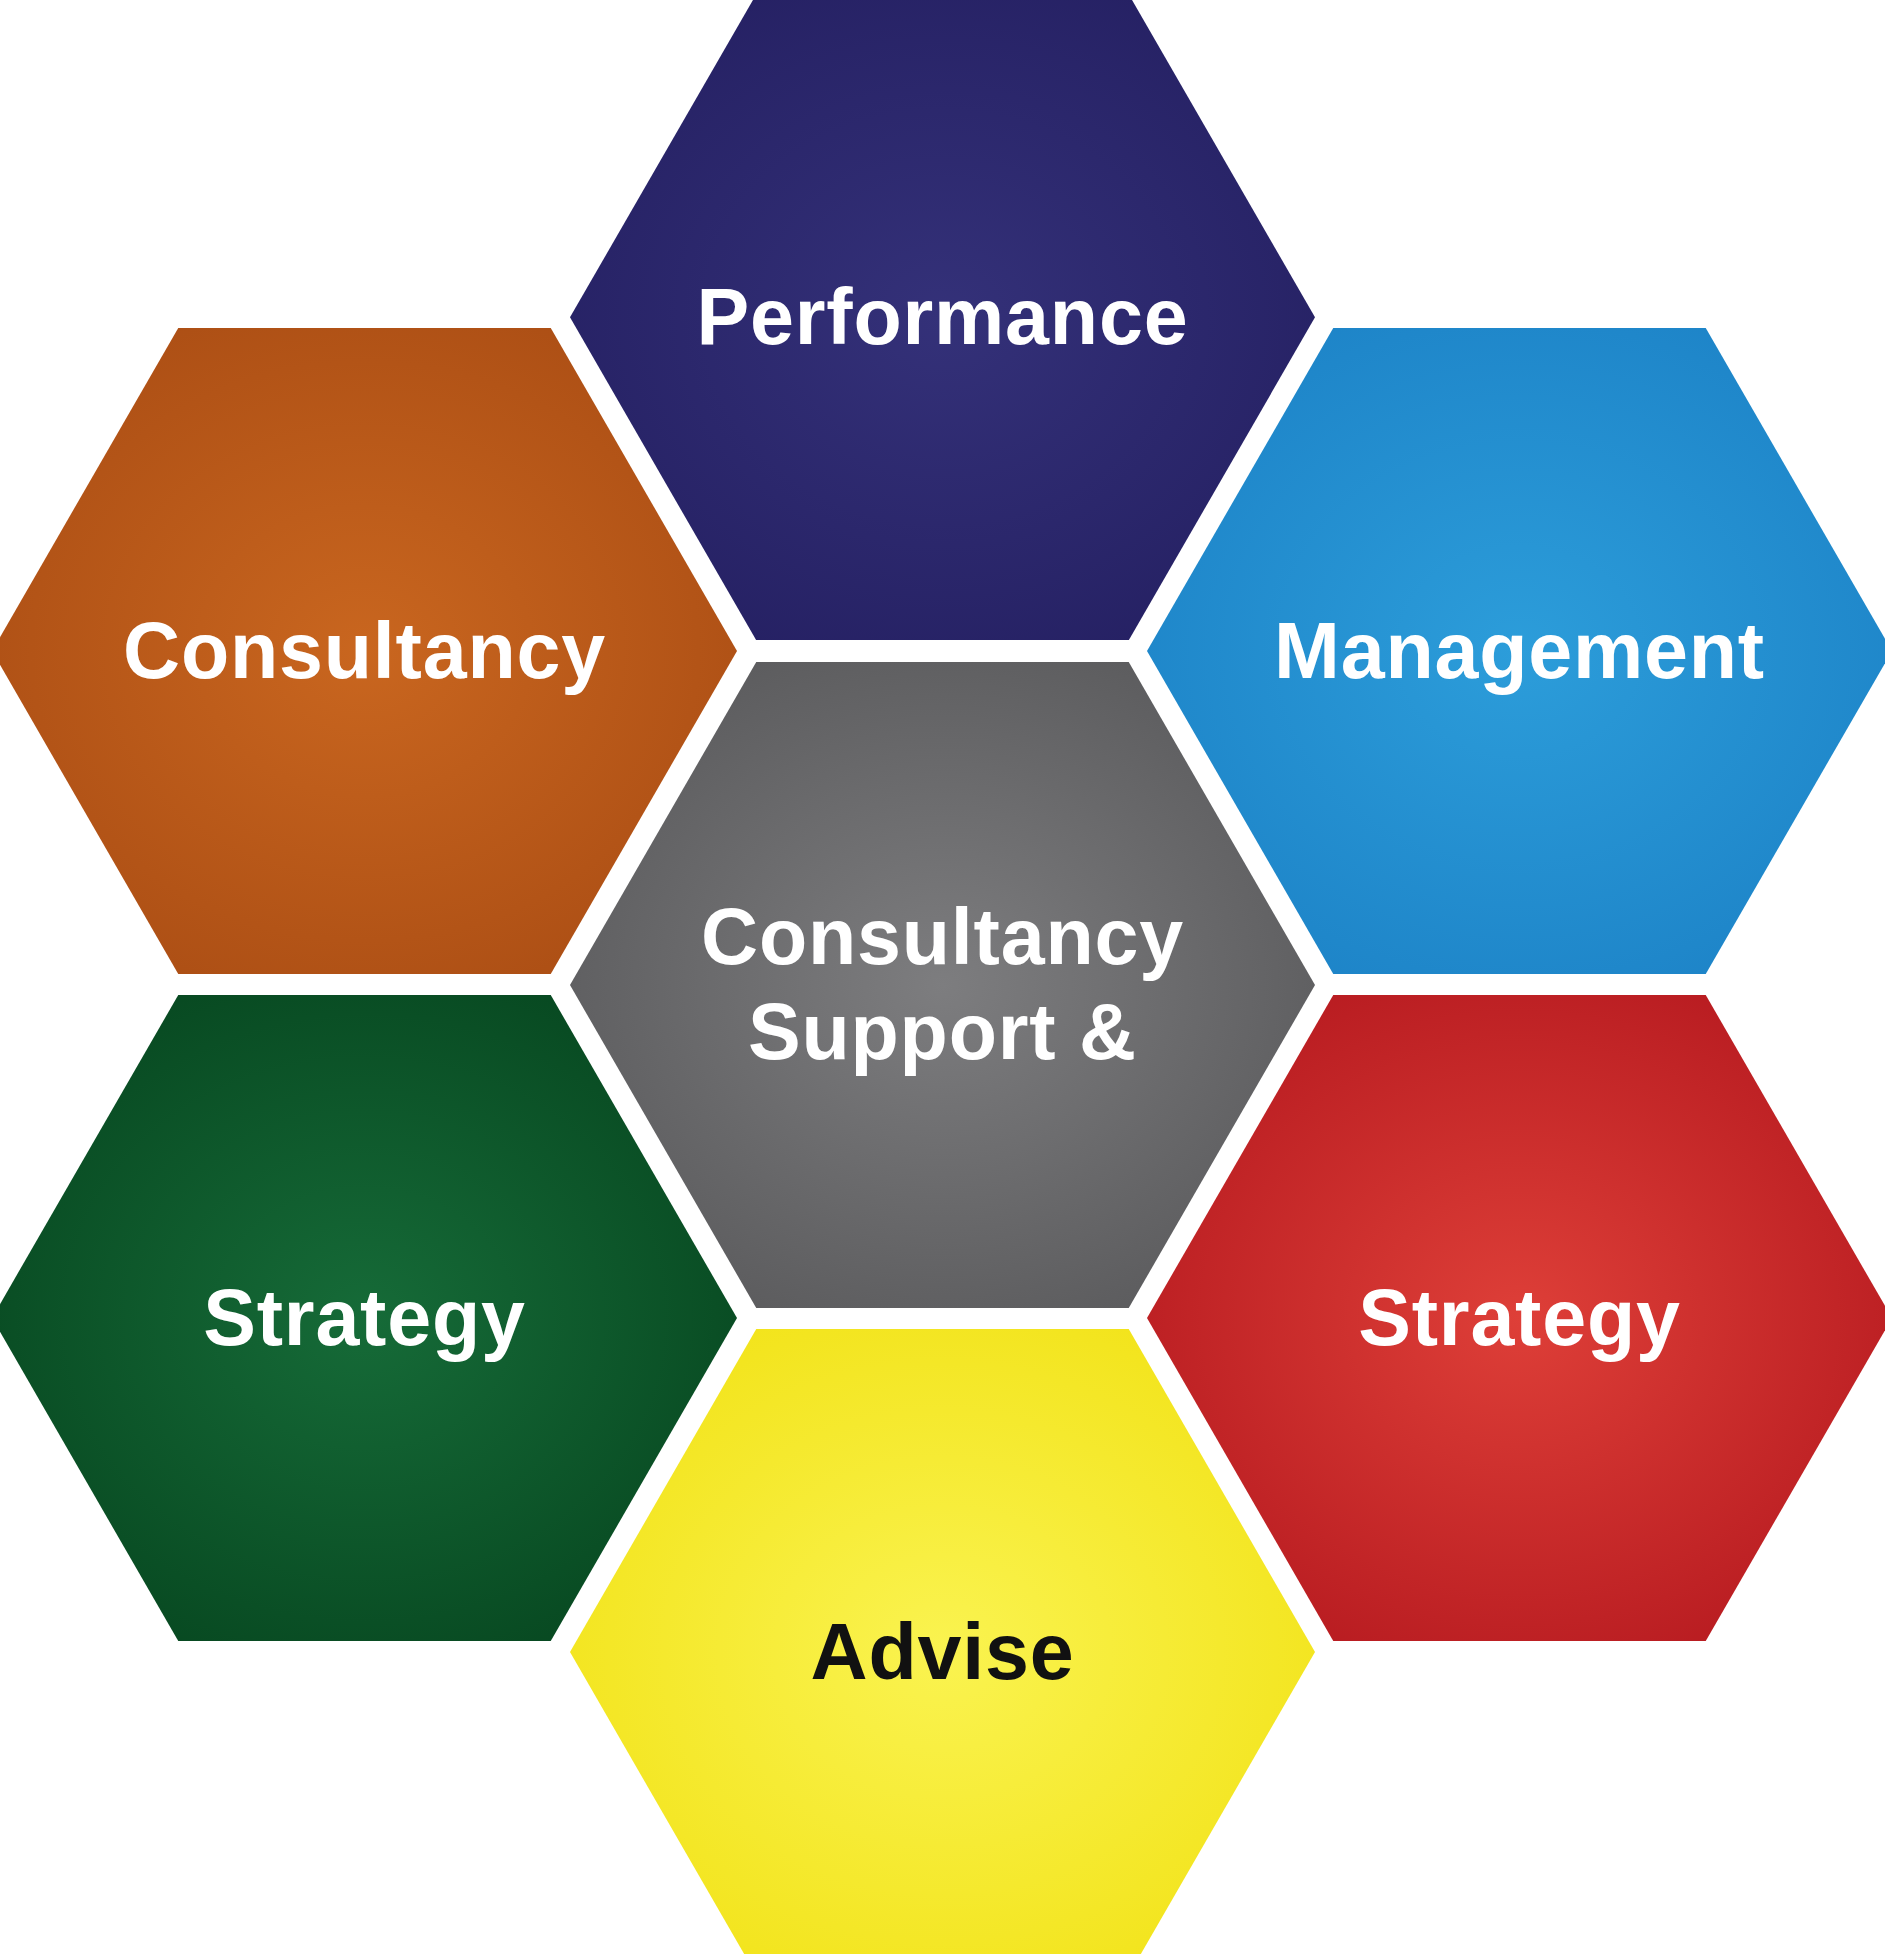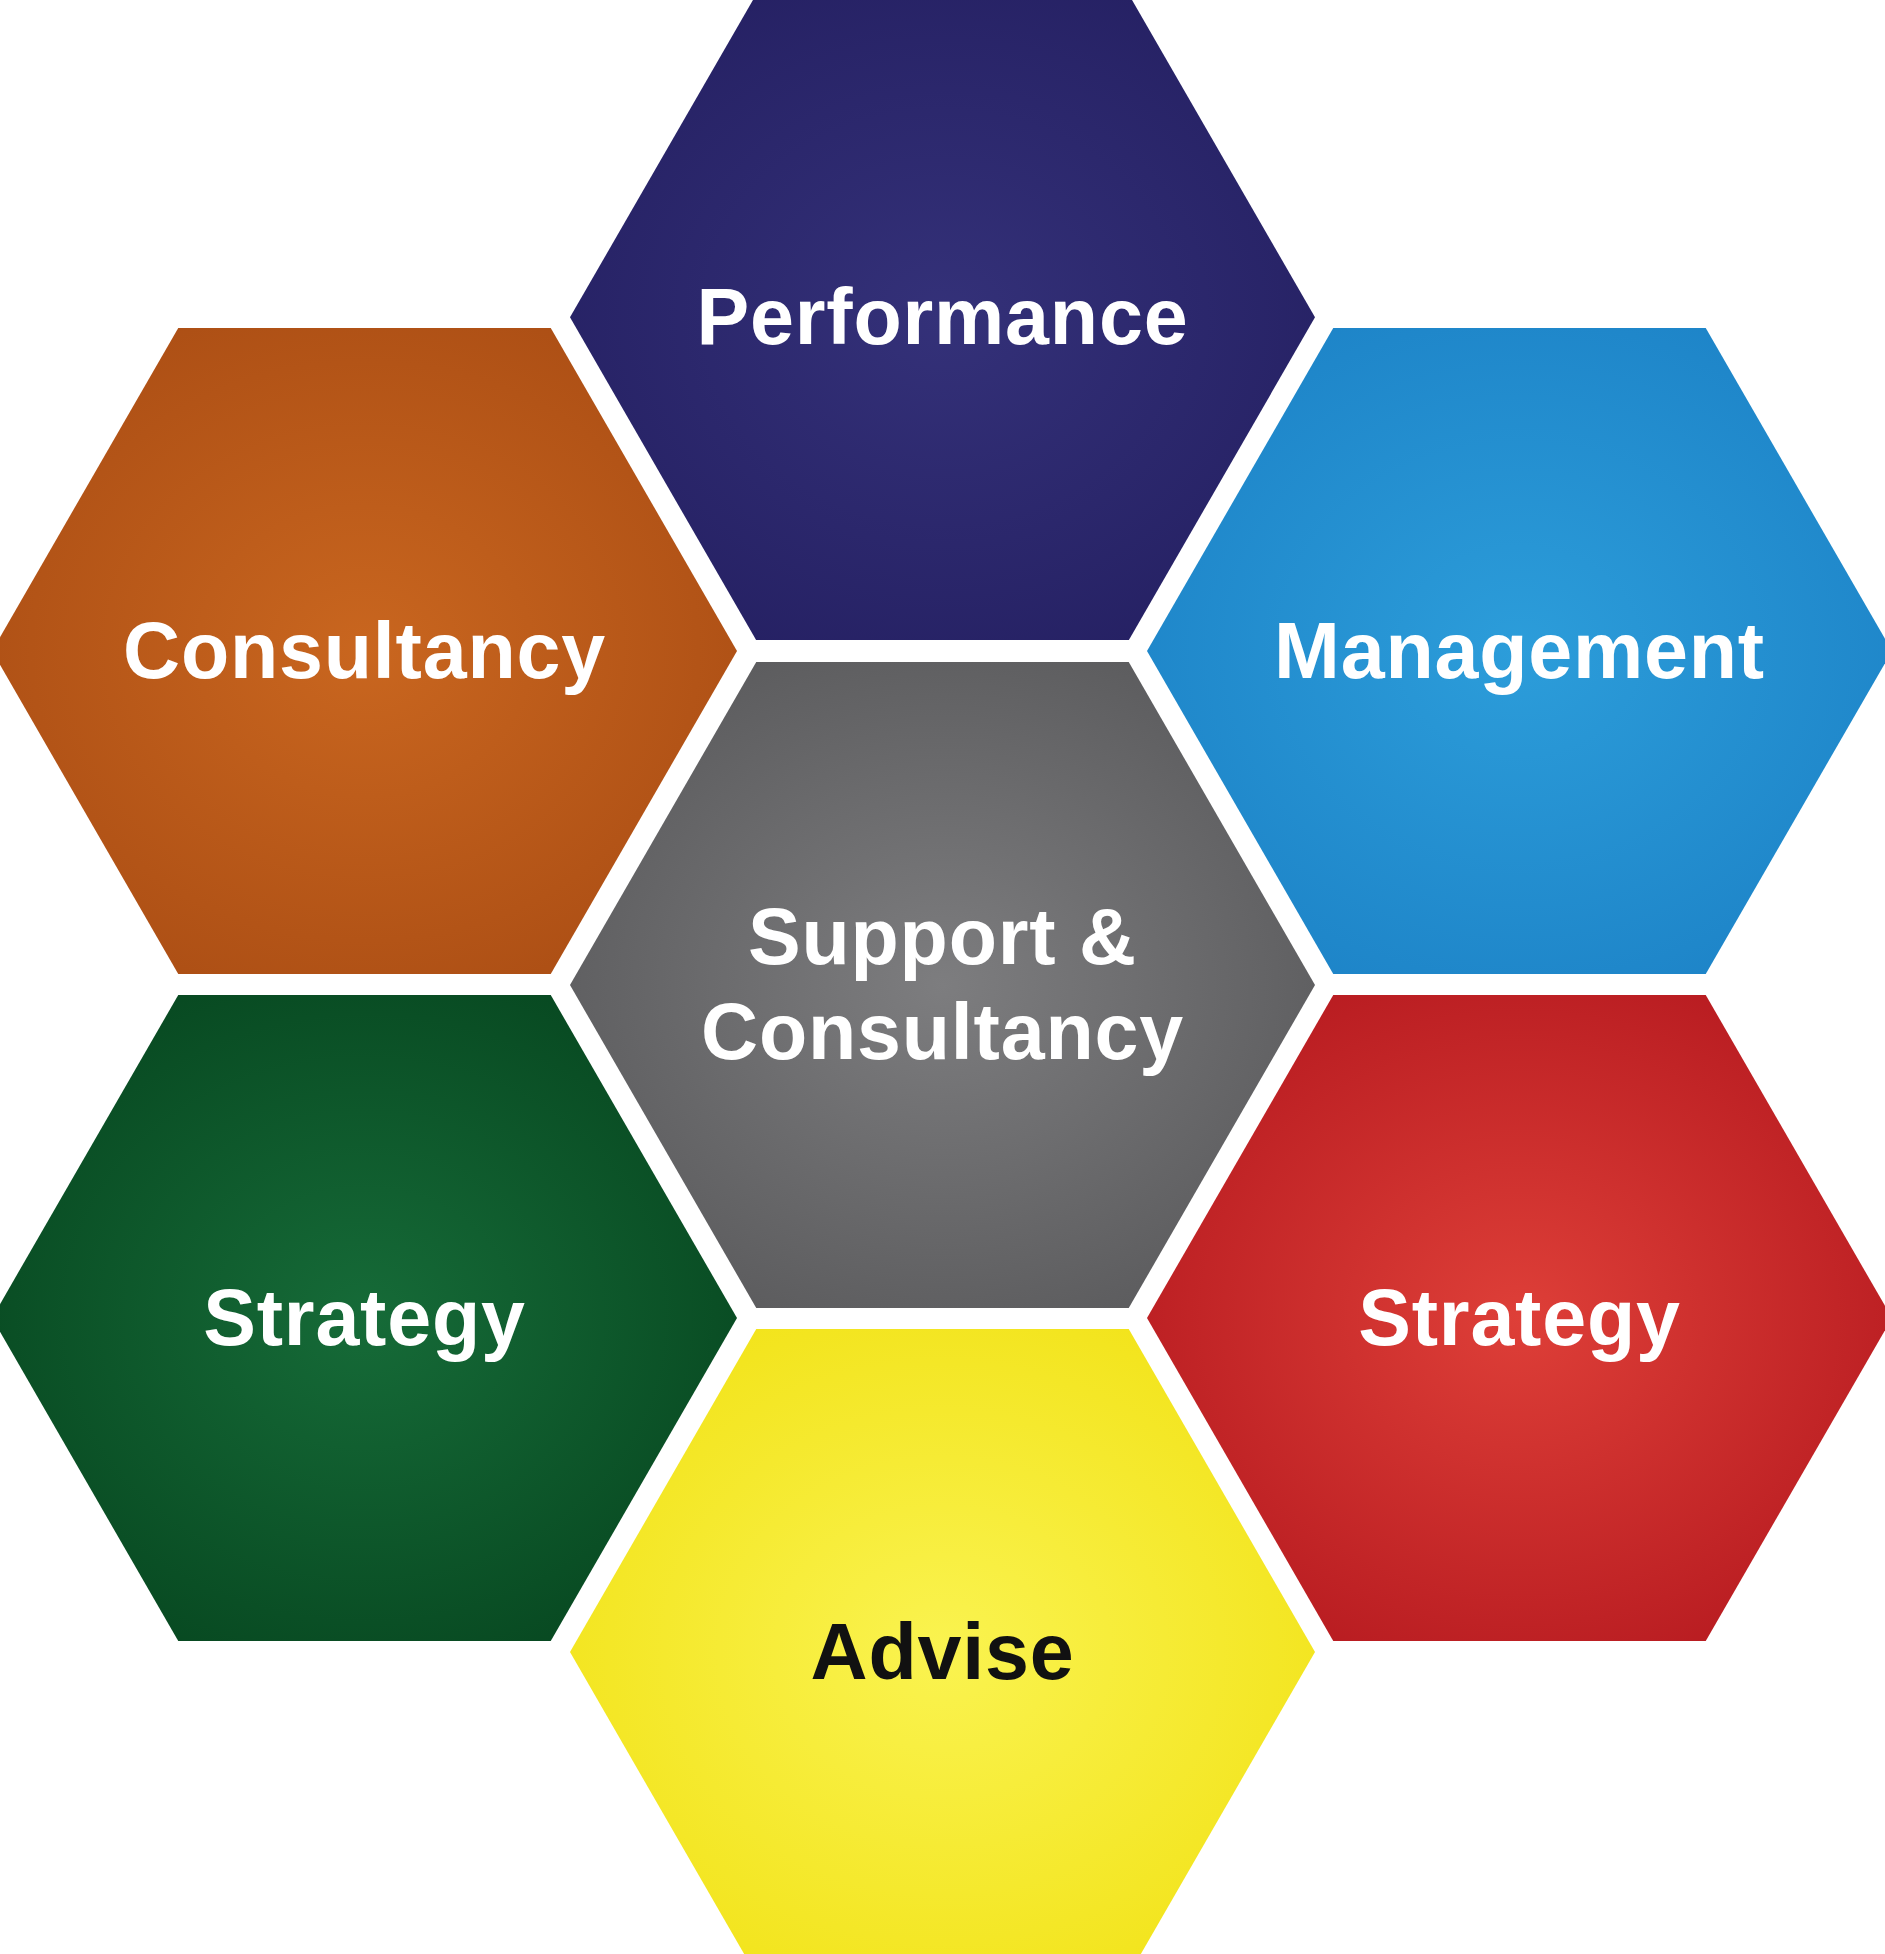--- a/index.html
+++ b/index.html
@@ -51,22 +51,22 @@
   </div>
 
   <div class="hex" style="left: 1147px; top: 328px; width: 745px; height: 646px; background: radial-gradient(rgb(44, 157, 218) 0%, rgb(27, 128, 197) 95%);">
     <div class="hex-label" style="color: rgb(255, 255, 255);">
         <div class="line">Management</div>
       </div>
   </div>
 
   <div class="hex" style="left: 570px; top: 662px; width: 745px; height: 646px; background: radial-gradient(rgb(125, 125, 127) 0%, rgb(86, 86, 88) 95%);">
     <div class="hex-label" style="color: rgb(255, 255, 255);">
+        <div class="line">Consultancy</div>
         <div class="line">Support &amp;</div>
-        <div class="line">Consultancy</div>
       </div>
   </div>
 
   <div class="hex" style="left: -8px; top: 995px; width: 745px; height: 646px; background: radial-gradient(rgb(22, 107, 56) 0%, rgb(5, 67, 29) 95%);">
     <div class="hex-label" style="color: rgb(255, 255, 255);">
         <div class="line">Strategy</div>
       </div>
   </div>
 
   <div class="hex" style="left: 1147px; top: 995px; width: 745px; height: 646px; background: radial-gradient(rgb(222, 63, 56) 0%, rgb(178, 22, 29) 95%);">

